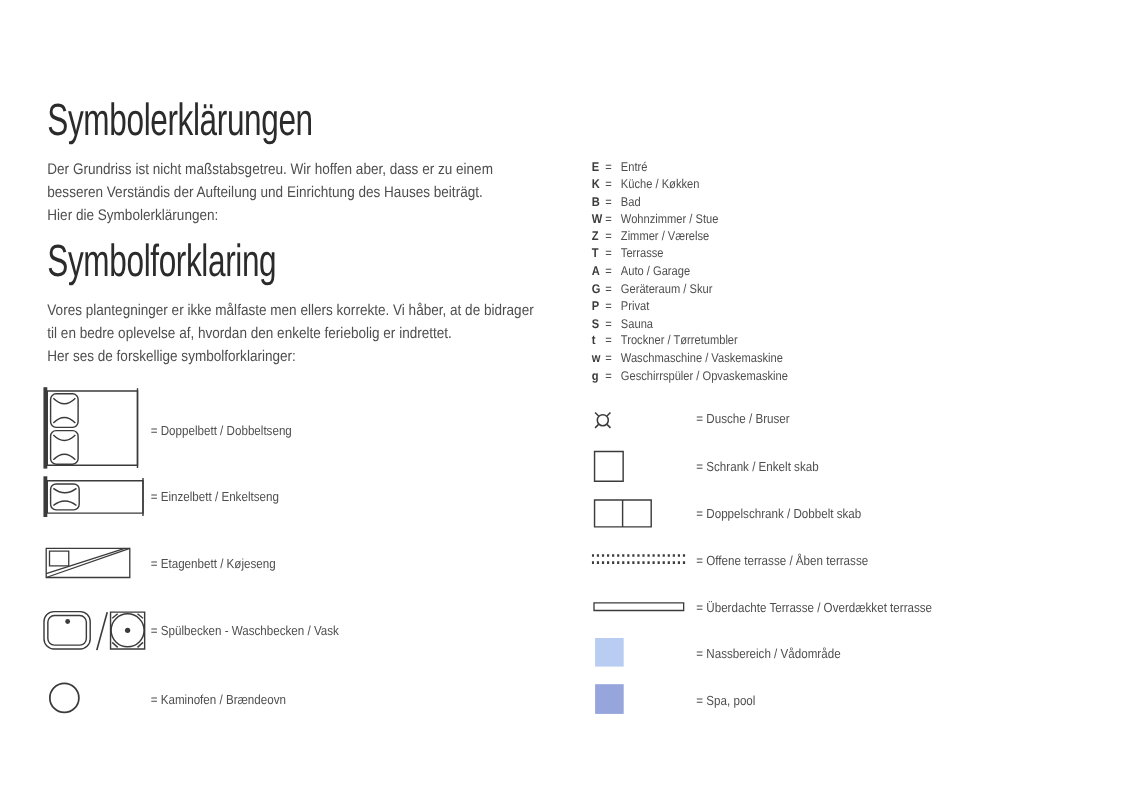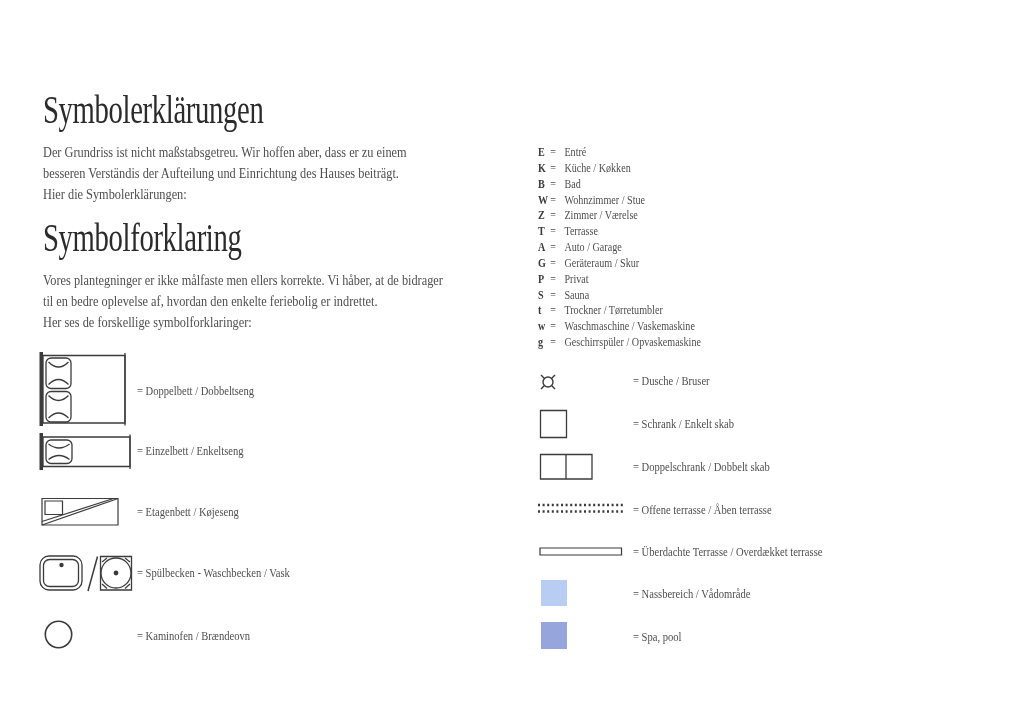--- a/index.html
+++ b/index.html
@@ -1,18 +1,18 @@
 <!DOCTYPE html>
 <html><head>
 <meta charset="utf-8">
 <style>
   html,body { margin:0; padding:0; background:#ffffff; }
   .page {
     position:relative; width:1024px; height:723px; background:#ffffff;
-    font-family:Liberation Serif, serif; overflow:hidden;
+    font-family:Liberation Sans, sans-serif; overflow:hidden;
   }
   .abs { position:absolute; }
   .cx  { transform:scaleX(0.88); transform-origin:0 0; }
   h1.doc-title {
     margin:0; font-weight:400; font-size:41px; line-height:42px;
     color:#2b2b2b; letter-spacing:-0.5px; white-space:nowrap;
     transform:scaleX(0.70); transform-origin:0 0;
   }
   .para {
     font-size:14px; line-height:20.8px; color:#4e4e4e; white-space:nowrap;

